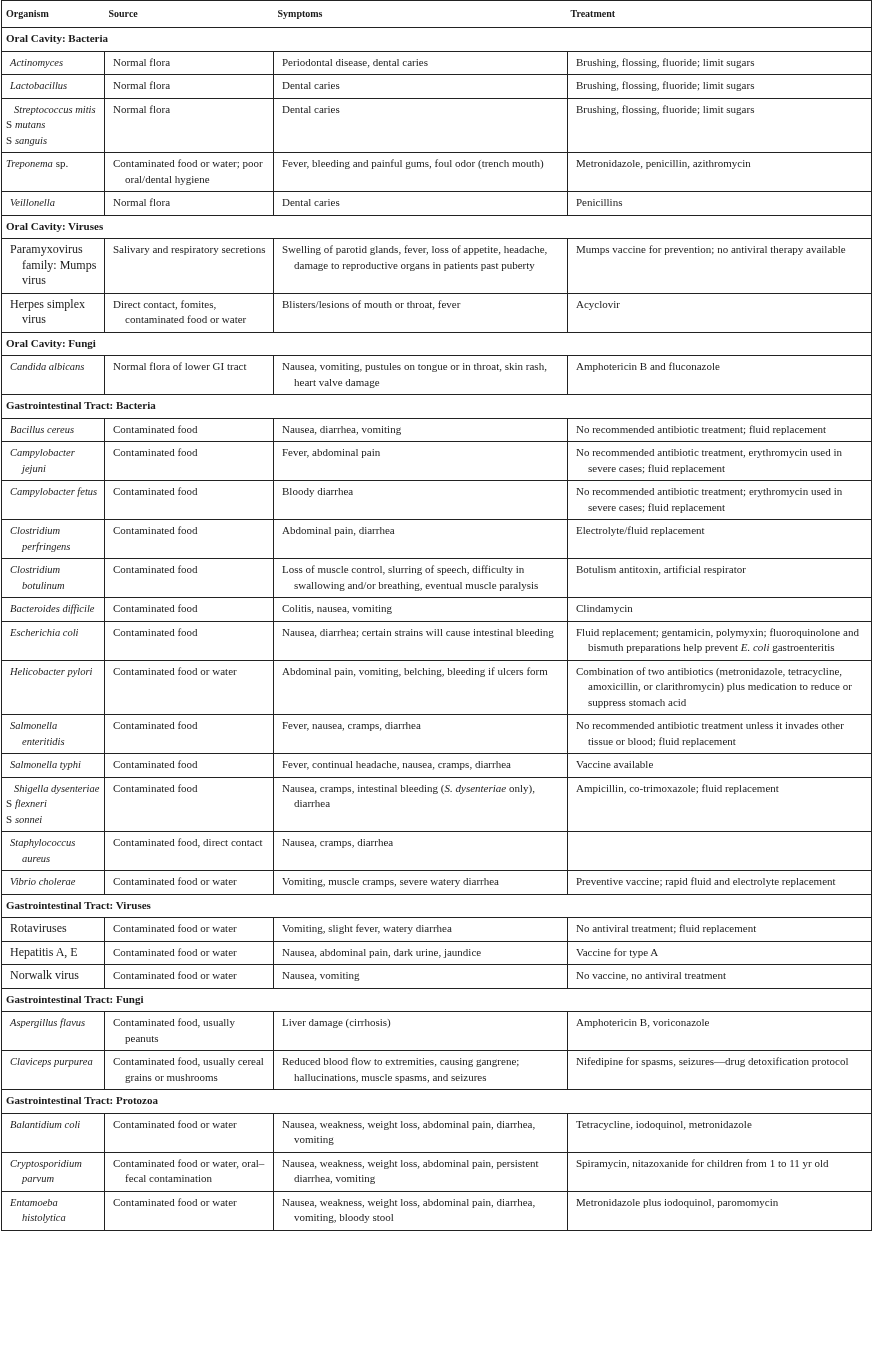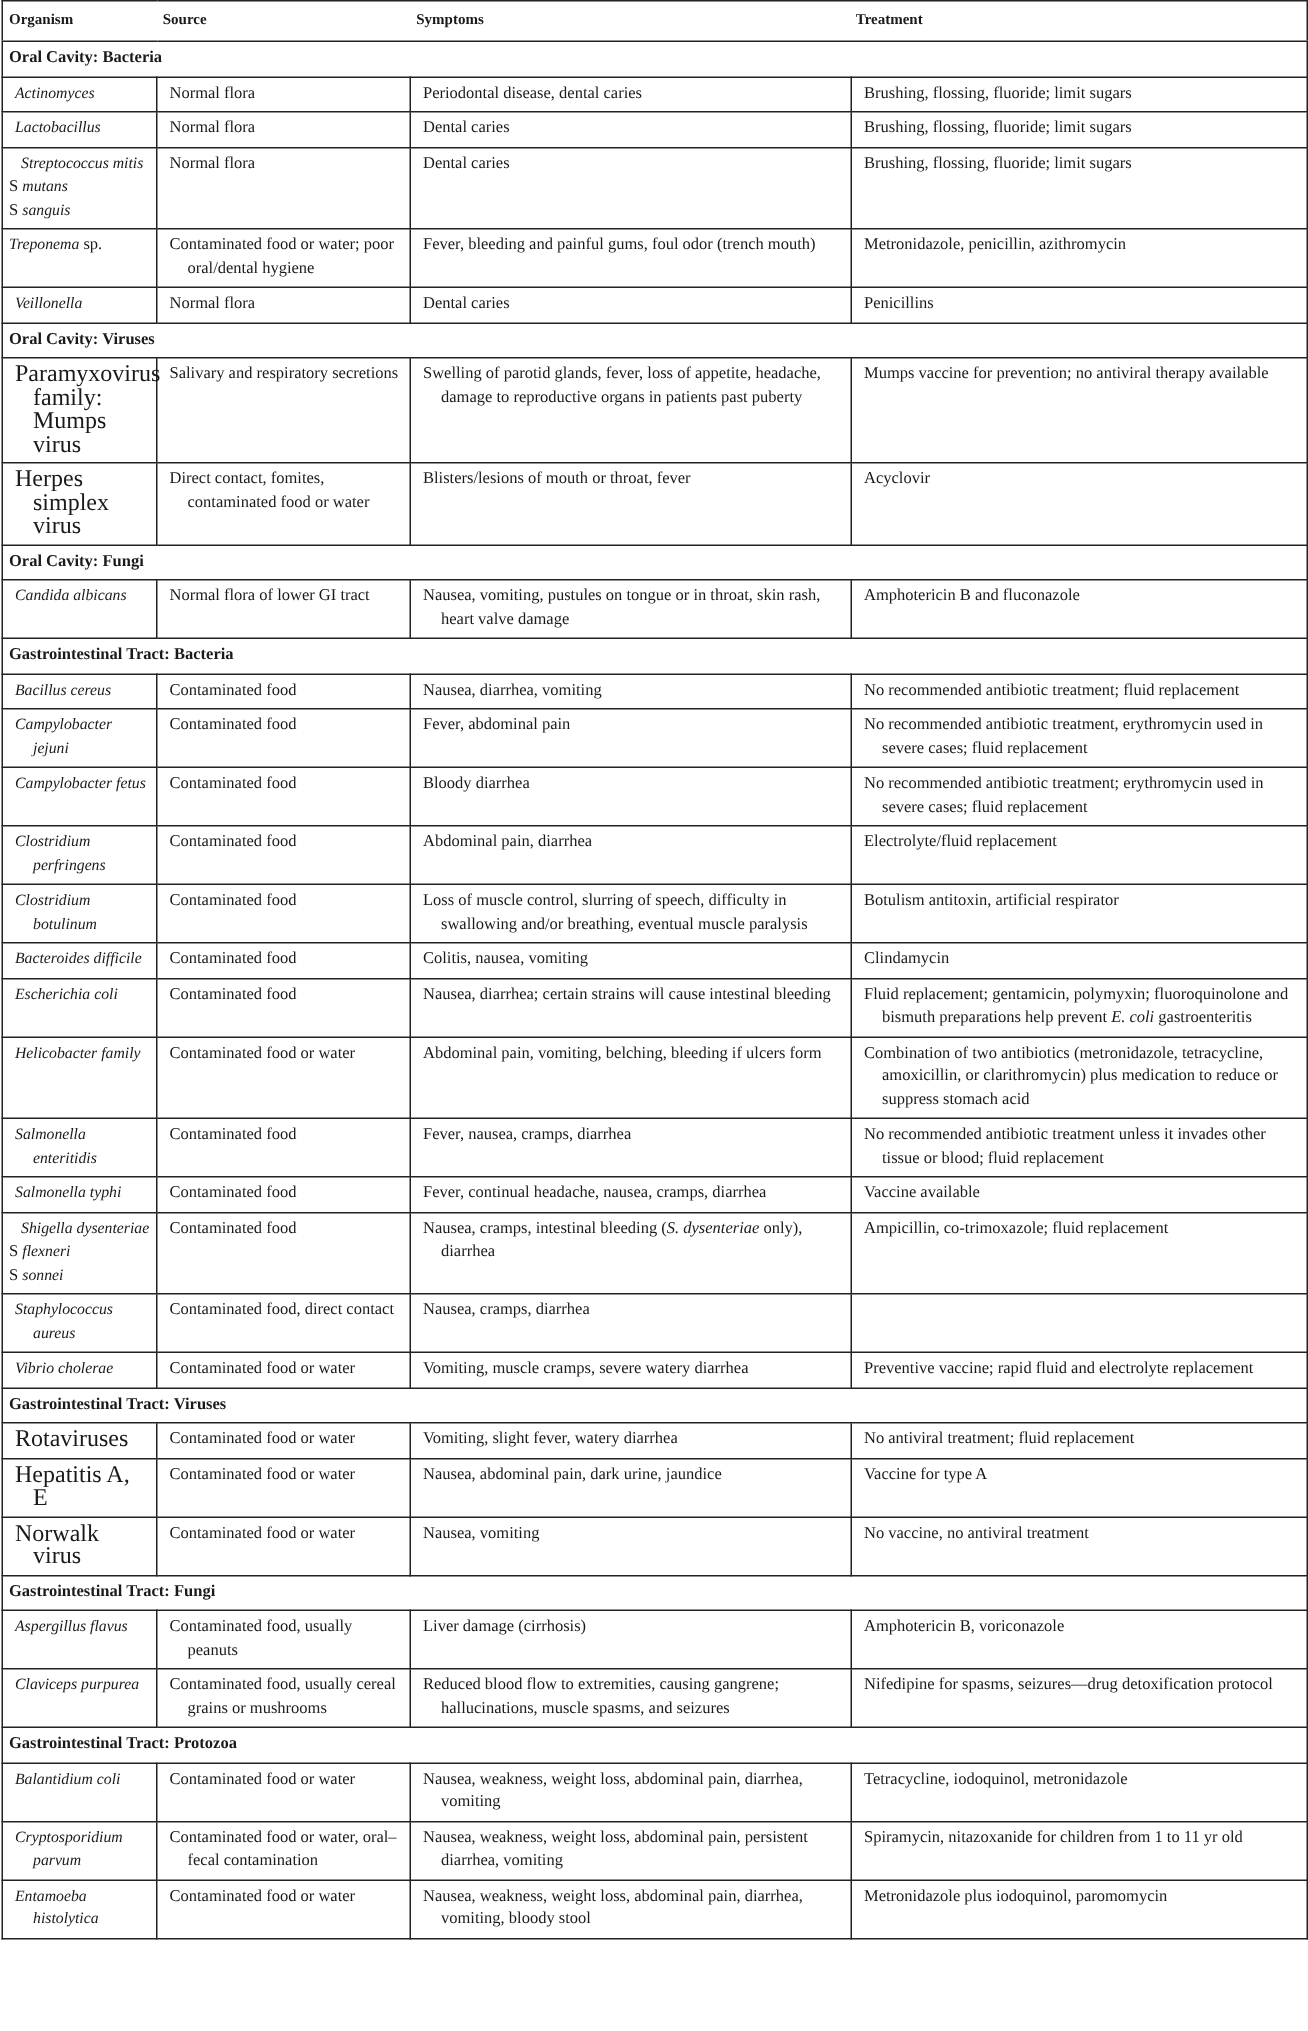--- a/index.html
+++ b/index.html
@@ -33,21 +33,21 @@
     padding: 3px 4px 4px 4px;
     vertical-align: top;
   }
   tr.section td {
     font-weight: bold;
     padding: 3px 4px 4px 4px;
     height: 15px;
     margin-left: 15px;
   }
   .org { font-style: italic; font-size: 10.5px; }
-  .org.roman { font-style: normal; font-size: 16px; font-family: Liberation Serif, serif; }
+  .org.roman { font-style: normal; font-size: 12px; font-family: Liberation Serif, serif; }
   .hang { padding-left: 16px; text-indent: -12px; display: block; }
   .line { display: block; }
   .indent1 { padding-left: 12px; }
   em { font-style: italic; }
 </style>
 </head>
 <body>
 
 <table>
   <colgroup>
@@ -282,21 +282,21 @@
         </td>
         <td>
           <span class="hang">Nausea, diarrhea; certain strains will cause intestinal bleeding</span>
         </td>
         <td>
           <span class="hang"><span>Fluid replacement; gentamicin, polymyxin; fluoroquinolone and bismuth preparations help prevent </span><em>E. coli</em><span> gastroenteritis</span></span>
         </td>
       </tr>
       <tr>
         <td>
-          <span class="org hang">Helicobacter family</span>
+          <span class="org hang">Helicobacter pylori</span>
         </td>
         <td>
           <span class="hang">Contaminated food or water</span>
         </td>
         <td>
           <span class="hang">Abdominal pain, vomiting, belching, bleeding if ulcers form</span>
         </td>
         <td>
           <span class="hang">Combination of two antibiotics (metronidazole, tetracycline, amoxicillin, or clarithromycin) plus medication to reduce or suppress stomach acid</span>
         </td>

